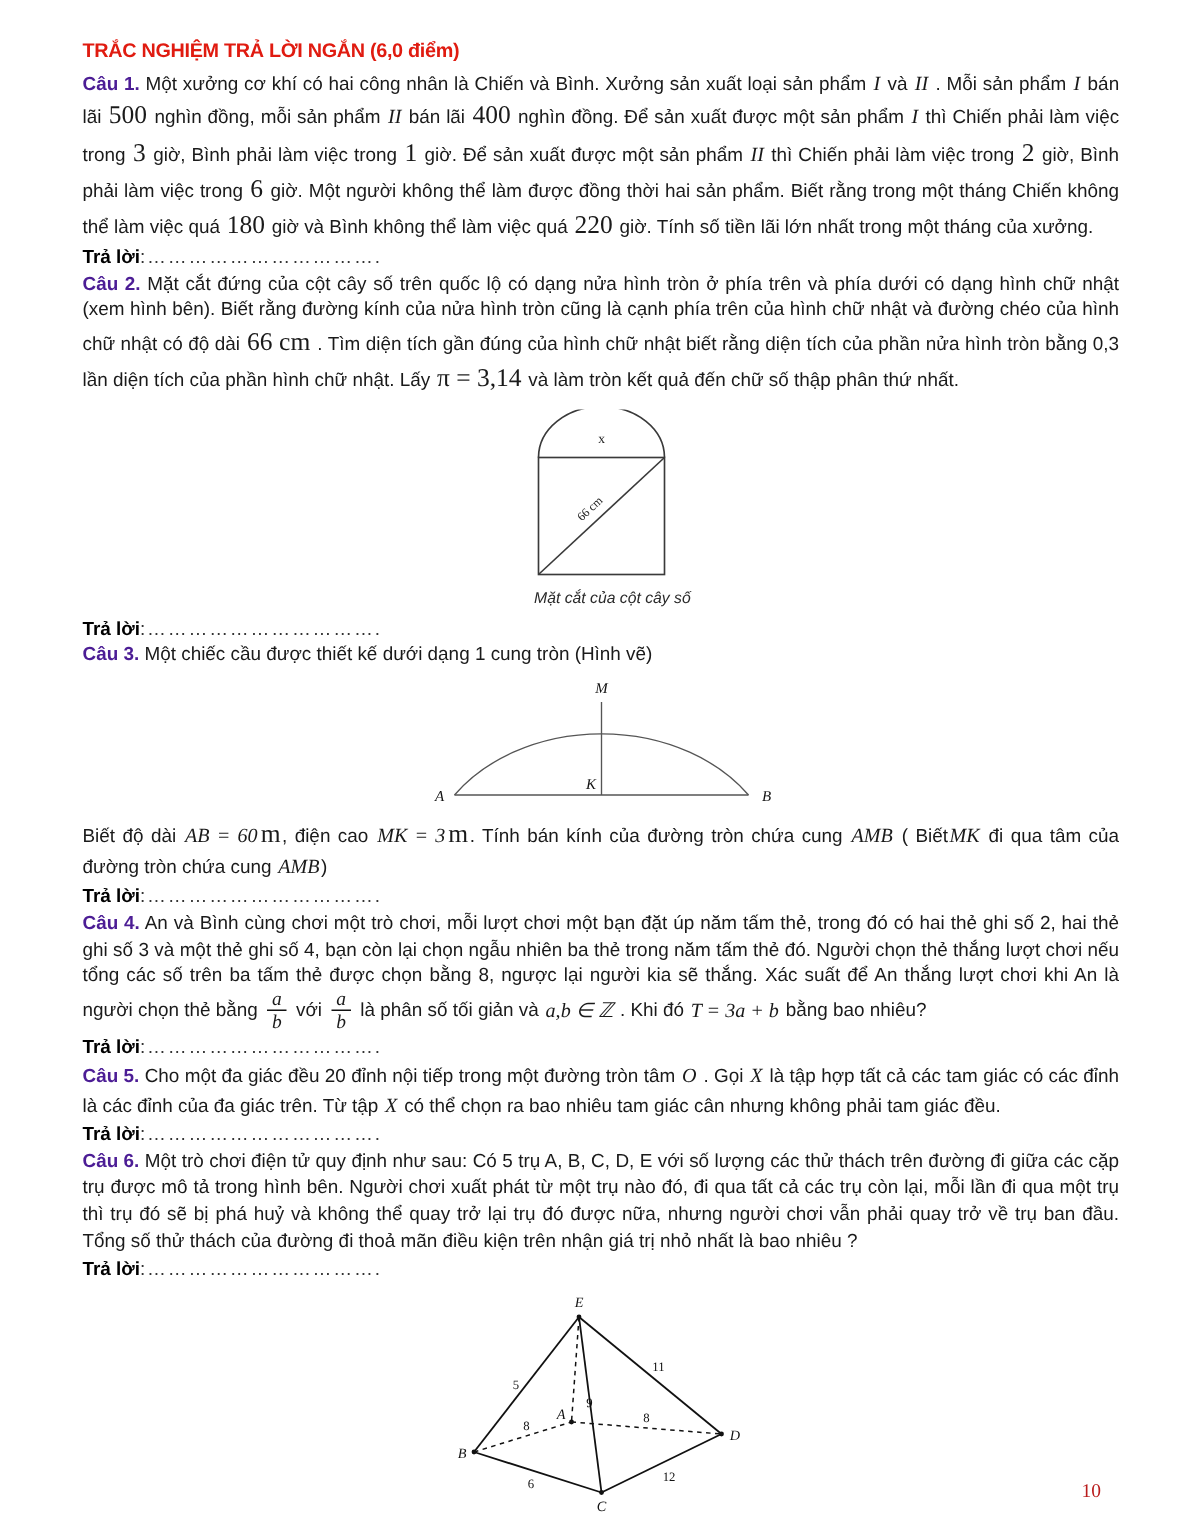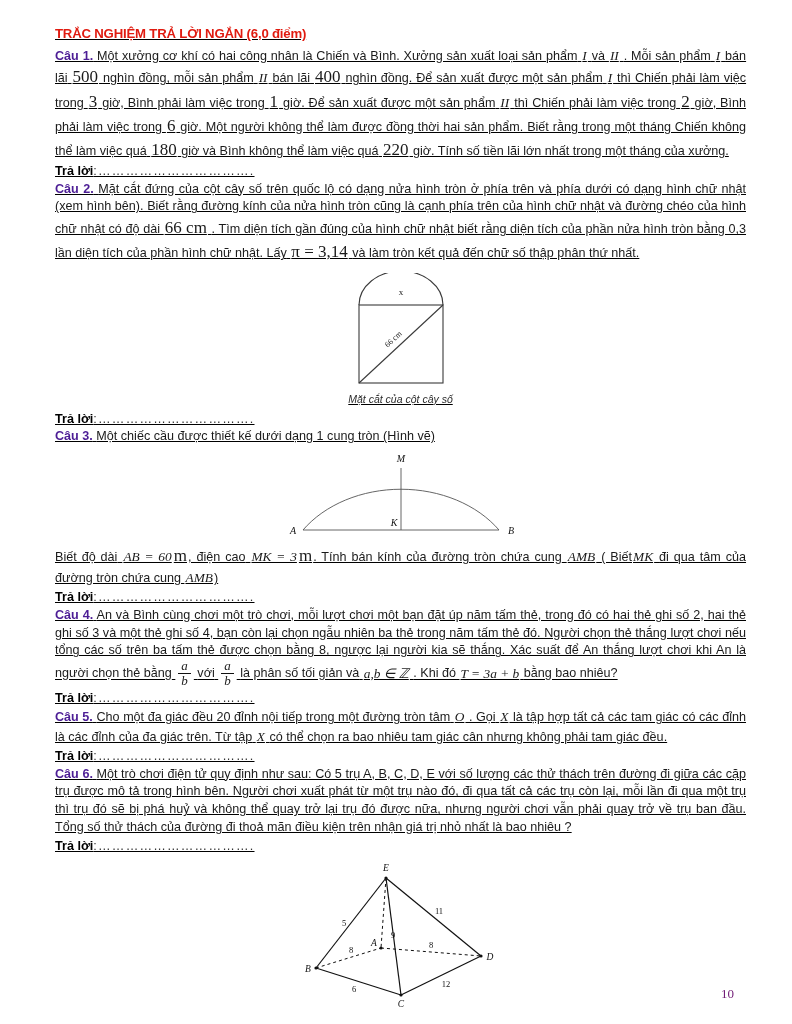--- a/index.html
+++ b/index.html
@@ -14,21 +14,20 @@
     color: #000000;
     position: relative;
     overflow: hidden;
   }
   .page {
     position: relative;
     width: 792px;
     height: 1024px;
     box-sizing: border-box;
     padding: 26px 46px 0 55px;
-    text-decoration: underline;
   }
   .section-title {
     color: #e01b10;
     font-weight: bold;
     font-size: 13.2px;
     letter-spacing: -0.2px;
     margin: 0 0 3px 0;
     line-height: 1.25;
   }
   .q-block {
@@ -83,39 +82,39 @@
   
   .fig-wrap {
     width: 100%;
     display: flex;
     justify-content: center;
   }
   .fig-caption {
     font-family: "Liberation Sans", sans-serif;
     font-style: italic;
     font-size: 10.5px;
-    text-align: center;
+    text-align: right;
     color: #2a2a2a;
     margin-top: 2px;
   }
   .figsvg { display: block; }
   .lbl-serif-ital {
     font-family: "Liberation Serif", serif;
     font-style: italic;
   }
   .lbl-serif {
     font-family: "Liberation Serif", serif;
   }
   .page-number {
     position: absolute;
     right: 58px;
     bottom: 22px;
     font-family: "Liberation Serif", serif;
     font-size: 13px;
-    color: #701a75;
+    color: #b91c1c;
   }
 </style>
 </head>
 <body>
 
 <div class="page">
 
   <div class="section-title">TRẮC NGHIỆM TRẢ LỜI NGẮN (6,0 điểm)</div>
 
   <p class="q-block">

